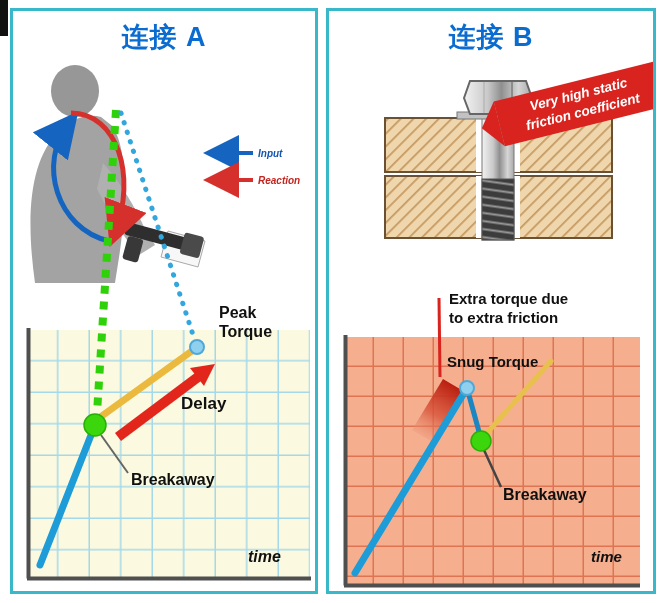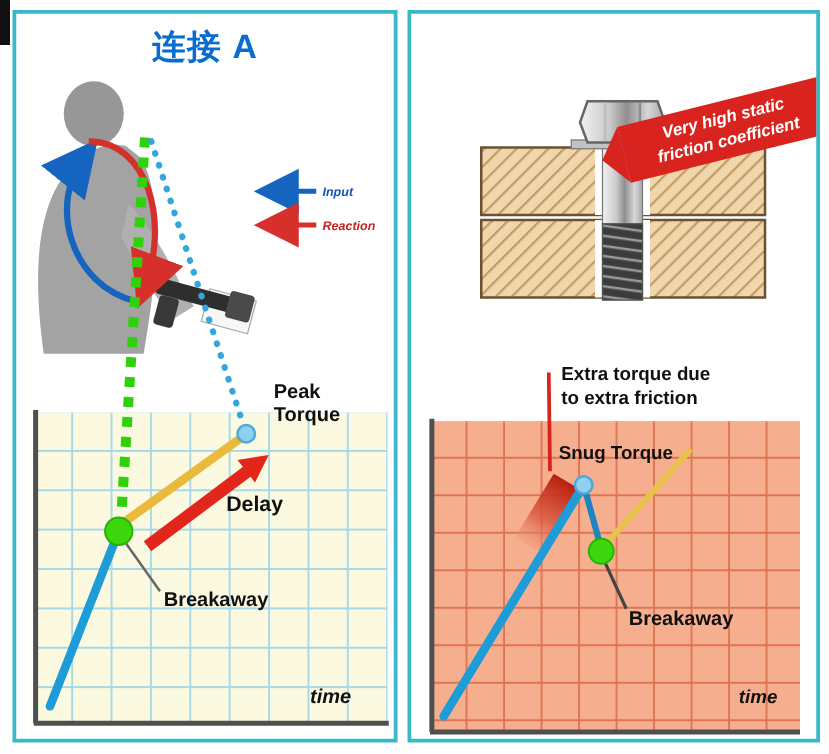--- a/index.html
+++ b/index.html
@@ -94,20 +94,21 @@
 
       <text class="lbl" x="206" y="307" font-size="16">Peak</text>
       <text class="lbl" x="206" y="326" font-size="16">Torque</text>
       <text class="lbl" x="168" y="398" font-size="17">Delay</text>
       <text class="lbl" x="118" y="474" font-size="16">Breakaway</text>
       <text class="lbl-time" x="235" y="551" font-size="16">time</text>
     </svg>
   </section>
 
   <section class="panel panel-b">
+    <h2 class="panel-title">连接 B</h2>
 
     <svg class="fig" width="324" height="580" viewBox="0 0 324 580">
       <defs>
         <pattern id="gridB" width="30" height="30" patternUnits="userSpaceOnUse" x="15" y="326">
           <rect width="30" height="30" fill="#f5af8f"></rect>
           <path d="M30 0 V30 M0 30 H30" stroke="#df7452" stroke-width="3" fill="none"></path>
         </pattern>
         <pattern id="hatch" width="9" height="9" patternUnits="userSpaceOnUse" patternTransform="rotate(45)">
           <rect width="9" height="9" fill="#f0d6ac"></rect>
           <line x1="0" y1="0" x2="0" y2="9" stroke="#c59a63" stroke-width="3.5"></line>

